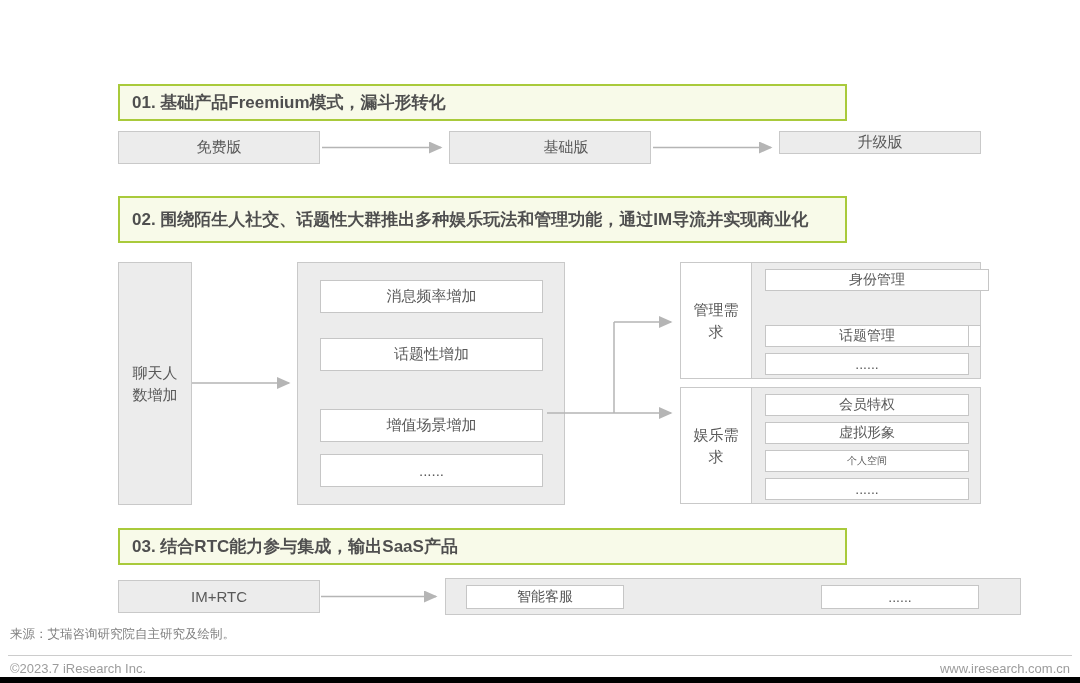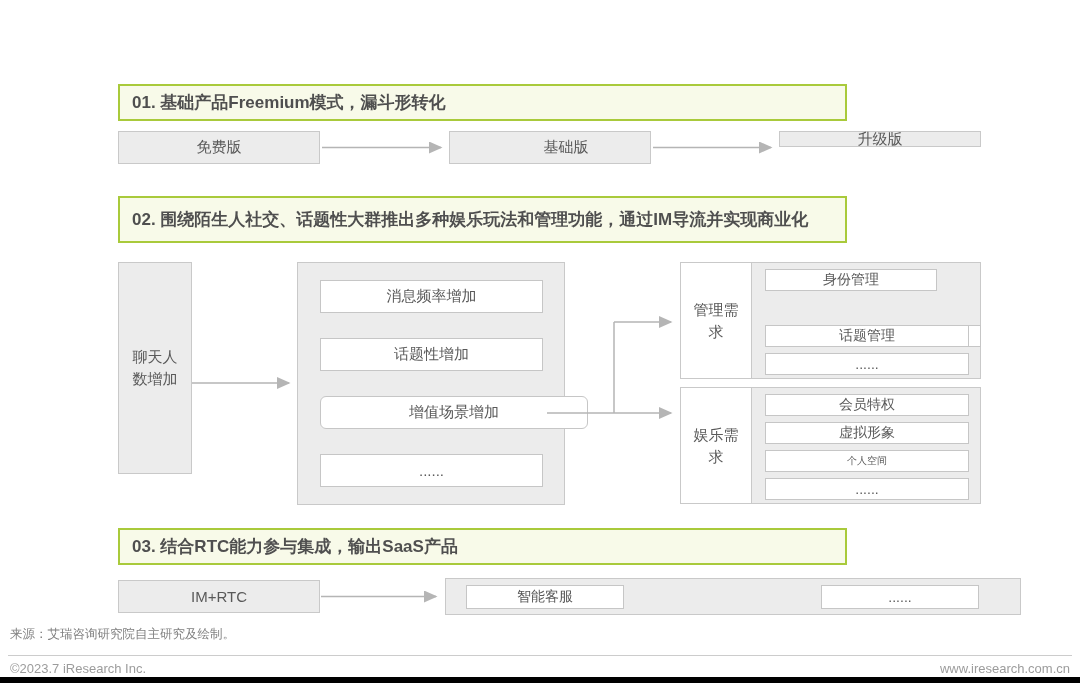--- a/index.html
+++ b/index.html
@@ -122,40 +122,40 @@
 </style>
 </head>
 <body>
 
 <div class="canvas">
 
 
   <div class="section-bar bar-1">01. 基础产品Freemium模式，漏斗形转化</div>
   <div class="gray-box" style="left:118px; top:131px; width:202px; height:33px;">免费版</div>
   <div class="gray-box" style="left:449px; top:131px; width:202px; height:33px;padding-left:32px;">基础版</div>
-  <div class="gray-box" style="left:779px; top:131px; width:202px; height:16px;">升级版</div>
+  <div class="gray-box" style="left:779px; top:131px; width:202px; height:23px;">升级版</div>
 
   <div class="section-bar bar-2">02. 围绕陌生人社交、话题性大群推出多种娱乐玩法和管理功能，通过IM导流并实现商业化</div>
 
-  <div class="gray-box" style="left:118px; top:262px; width:74px; height:212px;justify-content:center;">
+  <div class="gray-box" style="left:118px; top:262px; width:74px; height:243px;justify-content:center;">
     <span class="wrap-3">聊天人数增加</span>
   </div>
 
   <div class="container-box" style="left:297px; top:262px; width:268px; height:243px;">
     <div class="white-box" style="left:22px; top:17px; width:223px; height:33px;">消息频率增加</div>
     <div class="white-box" style="left:22px; top:75px; width:223px; height:33px;">话题性增加</div>
-    <div class="white-box" style="left:22px; top:133px; width:268px; height:33px;border-radius:6px;">增值场景增加</div>
+    <div class="white-box" style="left:22px; top:146px; width:223px; height:33px;">增值场景增加</div>
     <div class="white-box" style="left:22px; top:191px; width:223px; height:33px;">......</div>
   </div>
 
   <div class="group-box" style="left:680px; top:262px; width:301px; height:117px;">
     <div class="group-label">
       <span class="wrap-3">管理需求</span>
     </div>
-    <div class="white-box" style="left:84px; top:6px; width:172px; height:22px; font-size:14px;">身份管理</div>
+    <div class="white-box" style="left:84px; top:6px; width:224px; height:22px; font-size:14px;">身份管理</div>
     <div class="white-box" style="left:96px; top:34px; width:204px; height:22px; font-size:14px;margin-top:28px;">消息管理</div>
     <div class="white-box" style="left:84px; top:62px; width:204px; height:22px; font-size:14px;">话题管理</div>
     <div class="white-box" style="left:84px; top:90px; width:204px; height:22px; font-size:14px;">......</div>
   </div>
 
   <div class="group-box" style="left:680px; top:387px; width:301px; height:117px;">
     <div class="group-label">
       <span class="wrap-3">娱乐需求</span>
     </div>
     <div class="white-box" style="left:84px; top:6px; width:204px; height:22px; font-size:14px;">会员特权</div>

